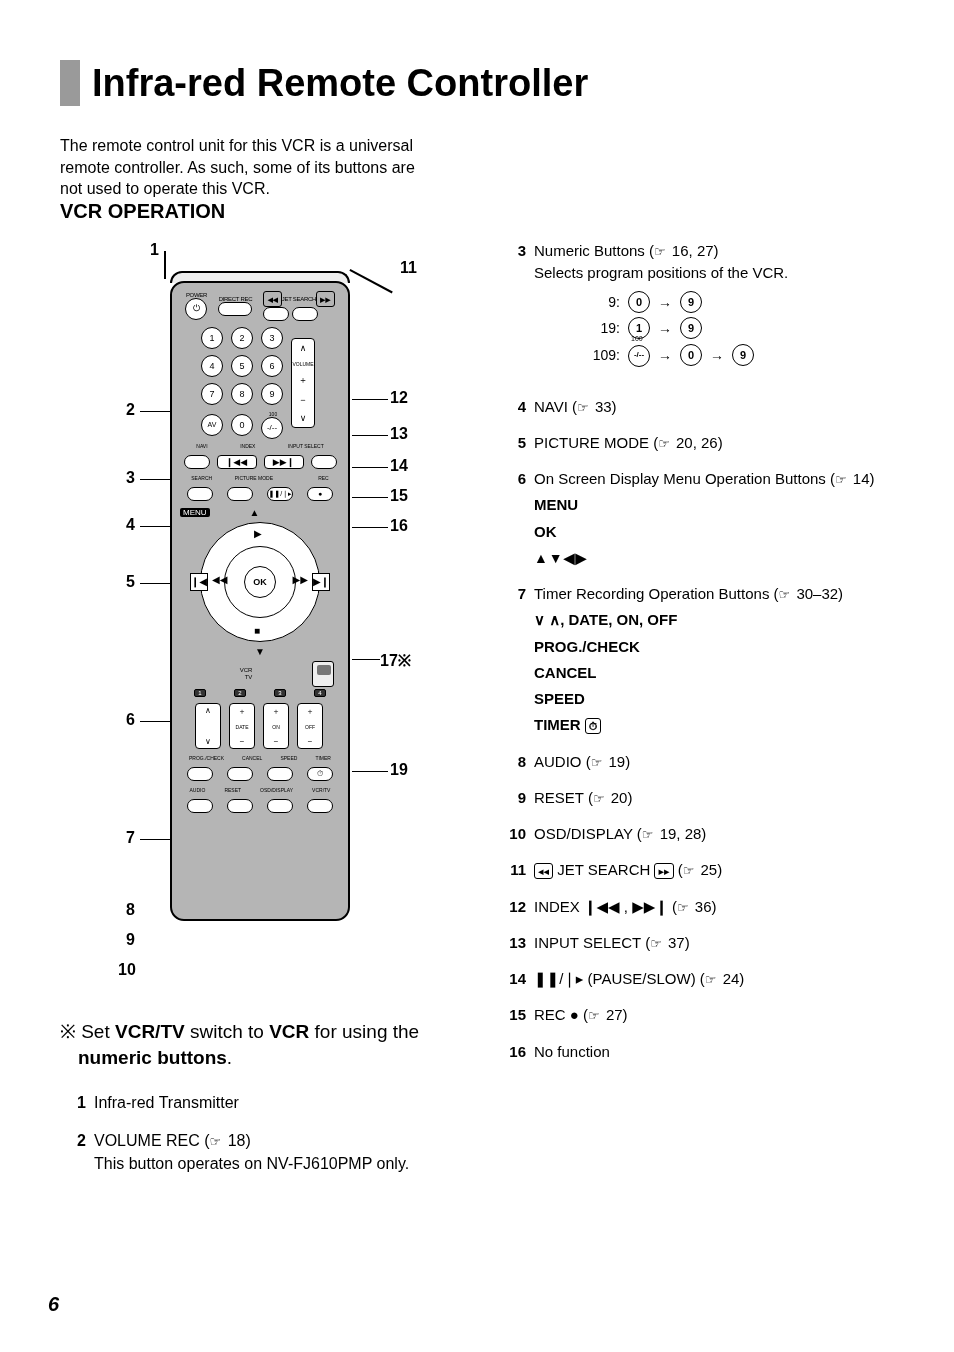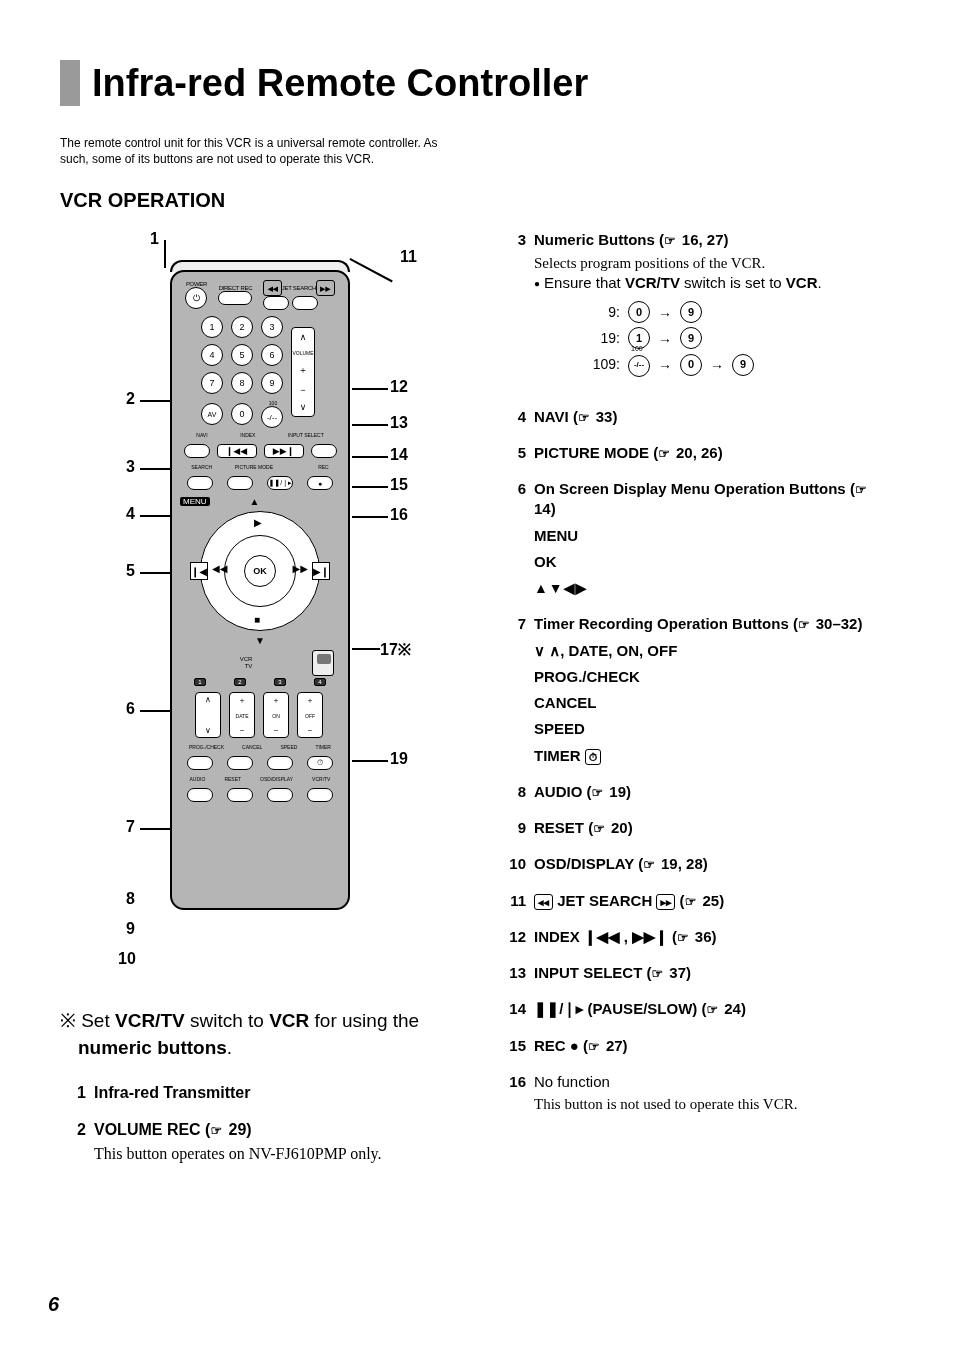--- a/index.html
+++ b/index.html
@@ -8,21 +8,21 @@
     width: 954px;
     height: 1352px;
     background: #fff;
     color: #000;
     position: relative;
     padding: 60px 60px 40px 60px;
   }
   .title-row { display: flex; align-items: center; margin-bottom: 29px; }
   .title-bar { width: 20px; height: 46px; background: #9a9a9a; margin-right: 12px; }
   .title { font-size: 38px; font-weight: bold; }
-  .intro { font-size: 12px; max-width: 380px; line-height: 1.35; margin-bottom: 22px; }
+  .intro { font-size: 16px; max-width: 380px; line-height: 1.35; }
   .section-head { font-size: 20px; font-weight: bold; margin-bottom: 18px; }
   .cols { display: flex; gap: 40px; }
   .left-col { width: 400px; }
   .right-col { flex: 1; font-size: 15px; }
 
   
   .diagram { position: relative; width: 400px; height: 760px; }
   .remote-body {
     position: absolute; left: 110px; top: 40px; width: 180px; height: 640px;
     border: 2px solid #000; border-radius: 14px; background: #b5b5b5;
@@ -55,22 +55,22 @@
   
   .lead{ position:absolute; background:#000; height:1.5px;}
 
   .footnote{ font-size:19px; margin-top:18px; padding-left:18px; text-indent:-18px; line-height:1.4;}
   .footnote .sym{ font-weight:normal;}
 
   .item-list { list-style:none; }
   .item { display:flex; margin-bottom:16px; line-height:1.35; }
   .item .num { width: 26px; font-weight:bold; text-align:right; margin-right:8px; flex-shrink:0;}
   .item .body { flex:1; }
-  .item .ttl { font-weight:bold; }
-  .item .note { margin-top:2px;font-family:Liberation Serif, serif; }
+  .item .ttl { font-weight:normal; }
+  .item .note { margin-top:2px; }
   .sub { margin-left:0; margin-top:6px; font-weight:bold;}
   .subgroup { margin-top:6px; }
   .ref-ico::before { content:"☞"; font-size:13px; margin-right:2px; }
   .bullet-line { display:flex; }
   .bullet-line::before{ content:"●"; font-size:10px; margin-top:4px; margin-right:4px;}
 
   .keyseq { margin: 8px 0 14px 56px; font-size:14px;}
   .krow{ display:flex; align-items:center; gap:8px; margin:4px 0;}
   .kn{ width:30px; text-align:right;}
   .kcirc{ width:22px; height:22px; border:1.5px solid #000; border-radius:50%; display:inline-flex; align-items:center; justify-content:center; font-size:11px; font-weight:bold;}
@@ -289,34 +289,32 @@
     </p>
 
     <ul class="item-list" style="margin-top:20px;">
       <li class="item">
         <span class="num">1</span>
         <span class="body"><span class="ttl">Infra-red Transmitter</span></span>
       </li>
       <li class="item">
         <span class="num">2</span>
         <span class="body">
-          <span class="ttl"><span>VOLUME REC (</span><span class="ref-ico"></span> <span>29</span><span>)</span></span>
+          <span class="ttl"><span>VOLUME REC (</span><span class="ref-ico"></span> <span>18</span><span>)</span></span>
           <div class="note">This button operates on NV-FJ610PMP only.</div>
         </span>
       </li>
     </ul>
   </div>
 
   <div class="right-col">
     <ul class="item-list" id="right-list">
         <li class="item">
           <span class="num">3</span>
-          <span class="body"><span class="ttl">Numeric Buttons (<span class="ref-ico"></span> 16, 27)</span><div class="note">Selects program positions of the VCR.</div><div class="bullet-line">
-              <span>Ensure that <b>VCR/TV</b> switch is set to <b>VCR</b>.</span>
-            </div><div class="keyseq">
+          <span class="body"><span class="ttl">Numeric Buttons (<span class="ref-ico"></span> 16, 27)</span><div class="note">Selects program positions of the VCR.</div><div class="keyseq">
               <div class="krow">
                 <span class="kn">9:</span>
                 <span style="position: relative;"><span class="kcirc">0</span></span>
                 <span class="arrow">→</span>
                 <span style="position: relative;"><span class="kcirc">9</span></span>
               </div>
               <div class="krow">
                 <span class="kn">19:</span>
                 <span style="position: relative;"><span class="kcirc">1</span></span>
                 <span class="arrow">→</span>
@@ -385,19 +383,19 @@
         <li class="item">
           <span class="num">14</span>
           <span class="body"><span class="ttl">❚❚/❘▸ (PAUSE/SLOW) (<span class="ref-ico"></span> 24)</span></span>
         </li>
         <li class="item">
           <span class="num">15</span>
           <span class="body"><span class="ttl">REC ● (<span class="ref-ico"></span> 27)</span></span>
         </li>
         <li class="item">
           <span class="num">16</span>
-          <span class="body"><span class="ttl" style="font-weight: normal;"><span style="font-weight: normal;">No function</span></span><div class="note">This button is not used to operate this VCR.</div></span>
+          <span class="body"><span class="ttl" style="font-weight: normal;"><span style="font-weight: normal;">No function</span></span></span>
         </li>
       </ul>
   </div>
 </div>
 
 <div class="pagenum">6</div>
 
 </body></html>

